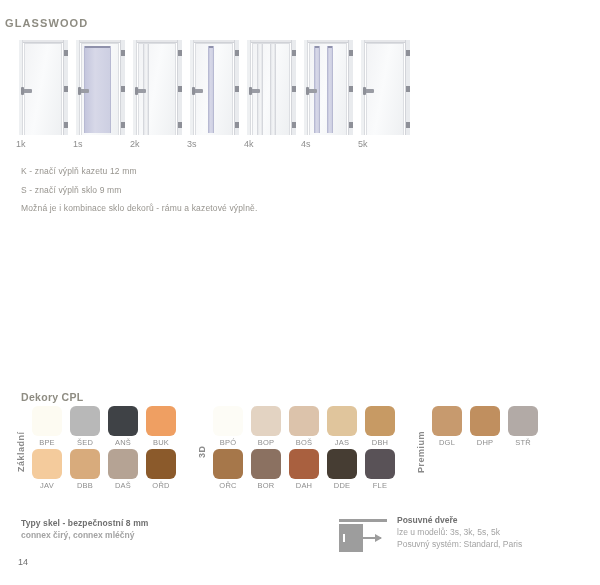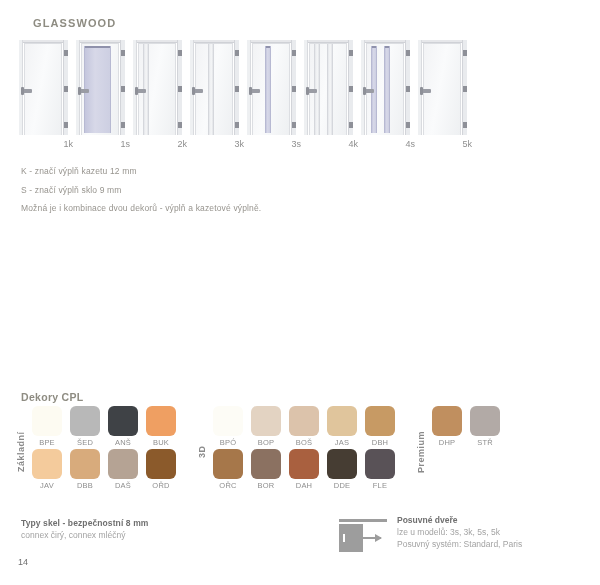--- a/index.html
+++ b/index.html
@@ -8,21 +8,21 @@
     width:600px; height:585px;
     background:#ffffff;
     font-family:"Liberation Sans", sans-serif;
     color:#8a8a8a;
     overflow:hidden;
     position:relative;
   }
 
   
   .page-title{
-    position:absolute; left:33px; top:17px;
+    position:absolute; left:5px; top:17px;
     font-size:11px; font-weight:bold; letter-spacing:1.1px;
     color:#8e8c82;
   }
 
   
   .doors-strip{
     position:absolute; left:16px; top:40px;
     width:570px; height:95px;
     display:flex; align-items:flex-end;
   }
@@ -75,21 +75,21 @@
   .handle:before{
     content:""; position:absolute; left:-1px; top:-2px;
     width:3px; height:8px; background:#8e9098; border-radius:1px;
   }
   .hinge{
     position:absolute; right:0px; width:4px; height:6px;
     background:#8e9098;
   }
   .door-label{
     position:absolute; left:0; top:99px; width:57px;
-    text-align:right; font-size:9px; color:#8e8e8e;
+    text-align:left; font-size:9px; color:#8e8e8e;
   }
 
   
   .notes{
     position:absolute; left:21px; top:166px; width:400px;
   }
   .notes div{
     font-size:8.5px; color:#97948e; margin-bottom:8.5px; letter-spacing:.15px;
   }
 
@@ -126,21 +126,21 @@
   .spacer-sm{ width:16px; }
 
   
   .glass-types{
     position:absolute; left:21px; top:518px;
   }
   .glass-types .gt-title{
     font-size:8.5px; font-weight:bold; color:#6f6f6f; letter-spacing:.1px;
   }
   .glass-types .gt-sub{
-    font-size:8.5px; color:#a3a3a3; margin-top:2px;
+    font-size:8.5px; color:#a3a3a3; margin-top:2px;font-weight:bold;
   }
   .page-number{
     position:absolute; left:18px; top:557px;
     font-size:9px; color:#6f6f6f;
   }
 
   .slide-block{
     position:absolute; left:337px; top:515px;
     display:flex; align-items:flex-start;
   }
@@ -224,35 +224,20 @@
         <div class="hinge" style="top:82px"></div>
       </div>
       <div class="door-label">2k</div>
     </div>
     <div class="door-cell">
       <div class="door">
         <div class="frame-top"></div>
         <div class="frame-left"></div>
         <div class="frame-right"></div>
         <div class="leaf">
-          <div class="groove" style="left:12px;width:6px;"></div>
-        </div>
-        <div class="handle"></div>
-        <div class="hinge" style="top:10px"></div>
-        <div class="hinge" style="top:46px"></div>
-        <div class="hinge" style="top:82px"></div>
-      </div>
-      <div class="door-label">3k</div>
-    </div>
-    <div class="door-cell">
-      <div class="door">
-        <div class="frame-top"></div>
-        <div class="frame-left"></div>
-        <div class="frame-right"></div>
-        <div class="leaf">
           <div class="glass" style="left:12px;width:6px;"></div>
         </div>
         <div class="handle"></div>
         <div class="hinge" style="top:10px"></div>
         <div class="hinge" style="top:46px"></div>
         <div class="hinge" style="top:82px"></div>
       </div>
       <div class="door-label">3s</div>
     </div>
     <div class="door-cell">
@@ -298,21 +283,21 @@
         <div class="hinge" style="top:46px"></div>
         <div class="hinge" style="top:82px"></div>
       </div>
       <div class="door-label">5k</div>
     </div>
   </div>
 
 <div class="notes">
   <div>K - značí výplň kazetu 12 mm</div>
   <div>S - značí výplň sklo 9 mm</div>
-  <div>Možná je i kombinace dvou dekorů - výplň a kazetové výplně.</div>
+  <div>Možná je i kombinace sklo dekorů - rámu a kazetové výplně.</div>
 </div>
 
 <div class="cpl-title">Dekory CPL</div>
 <div class="groups" id="groups">
     <div class="group">
       <div class="group-label">Základní</div>
       <div class="swatch-grid">
         <div class="swatch-row">
           <div class="swatch-cell">
             <div class="swatch" style="background:#fdfbf2"></div>
@@ -399,20 +384,24 @@
             <div class="swatch-name">FLE</div>
           </div>
         </div>
       </div>
     </div>
     <div class="spacer-sm"></div>
     <div class="group">
       <div class="group-label">Premium</div>
       <div class="swatch-grid">
         <div class="swatch-row">
+          <div class="swatch-cell">
+            <div class="swatch" style="background:#c79a6e"></div>
+            <div class="swatch-name">DGL</div>
+          </div>
           <div class="swatch-cell">
             <div class="swatch" style="background:#c08f5f"></div>
             <div class="swatch-name">DHP</div>
           </div>
           <div class="swatch-cell">
             <div class="swatch" style="background:#b2aaa6"></div>
             <div class="swatch-name">STŘ</div>
           </div>
         </div>
       </div>

